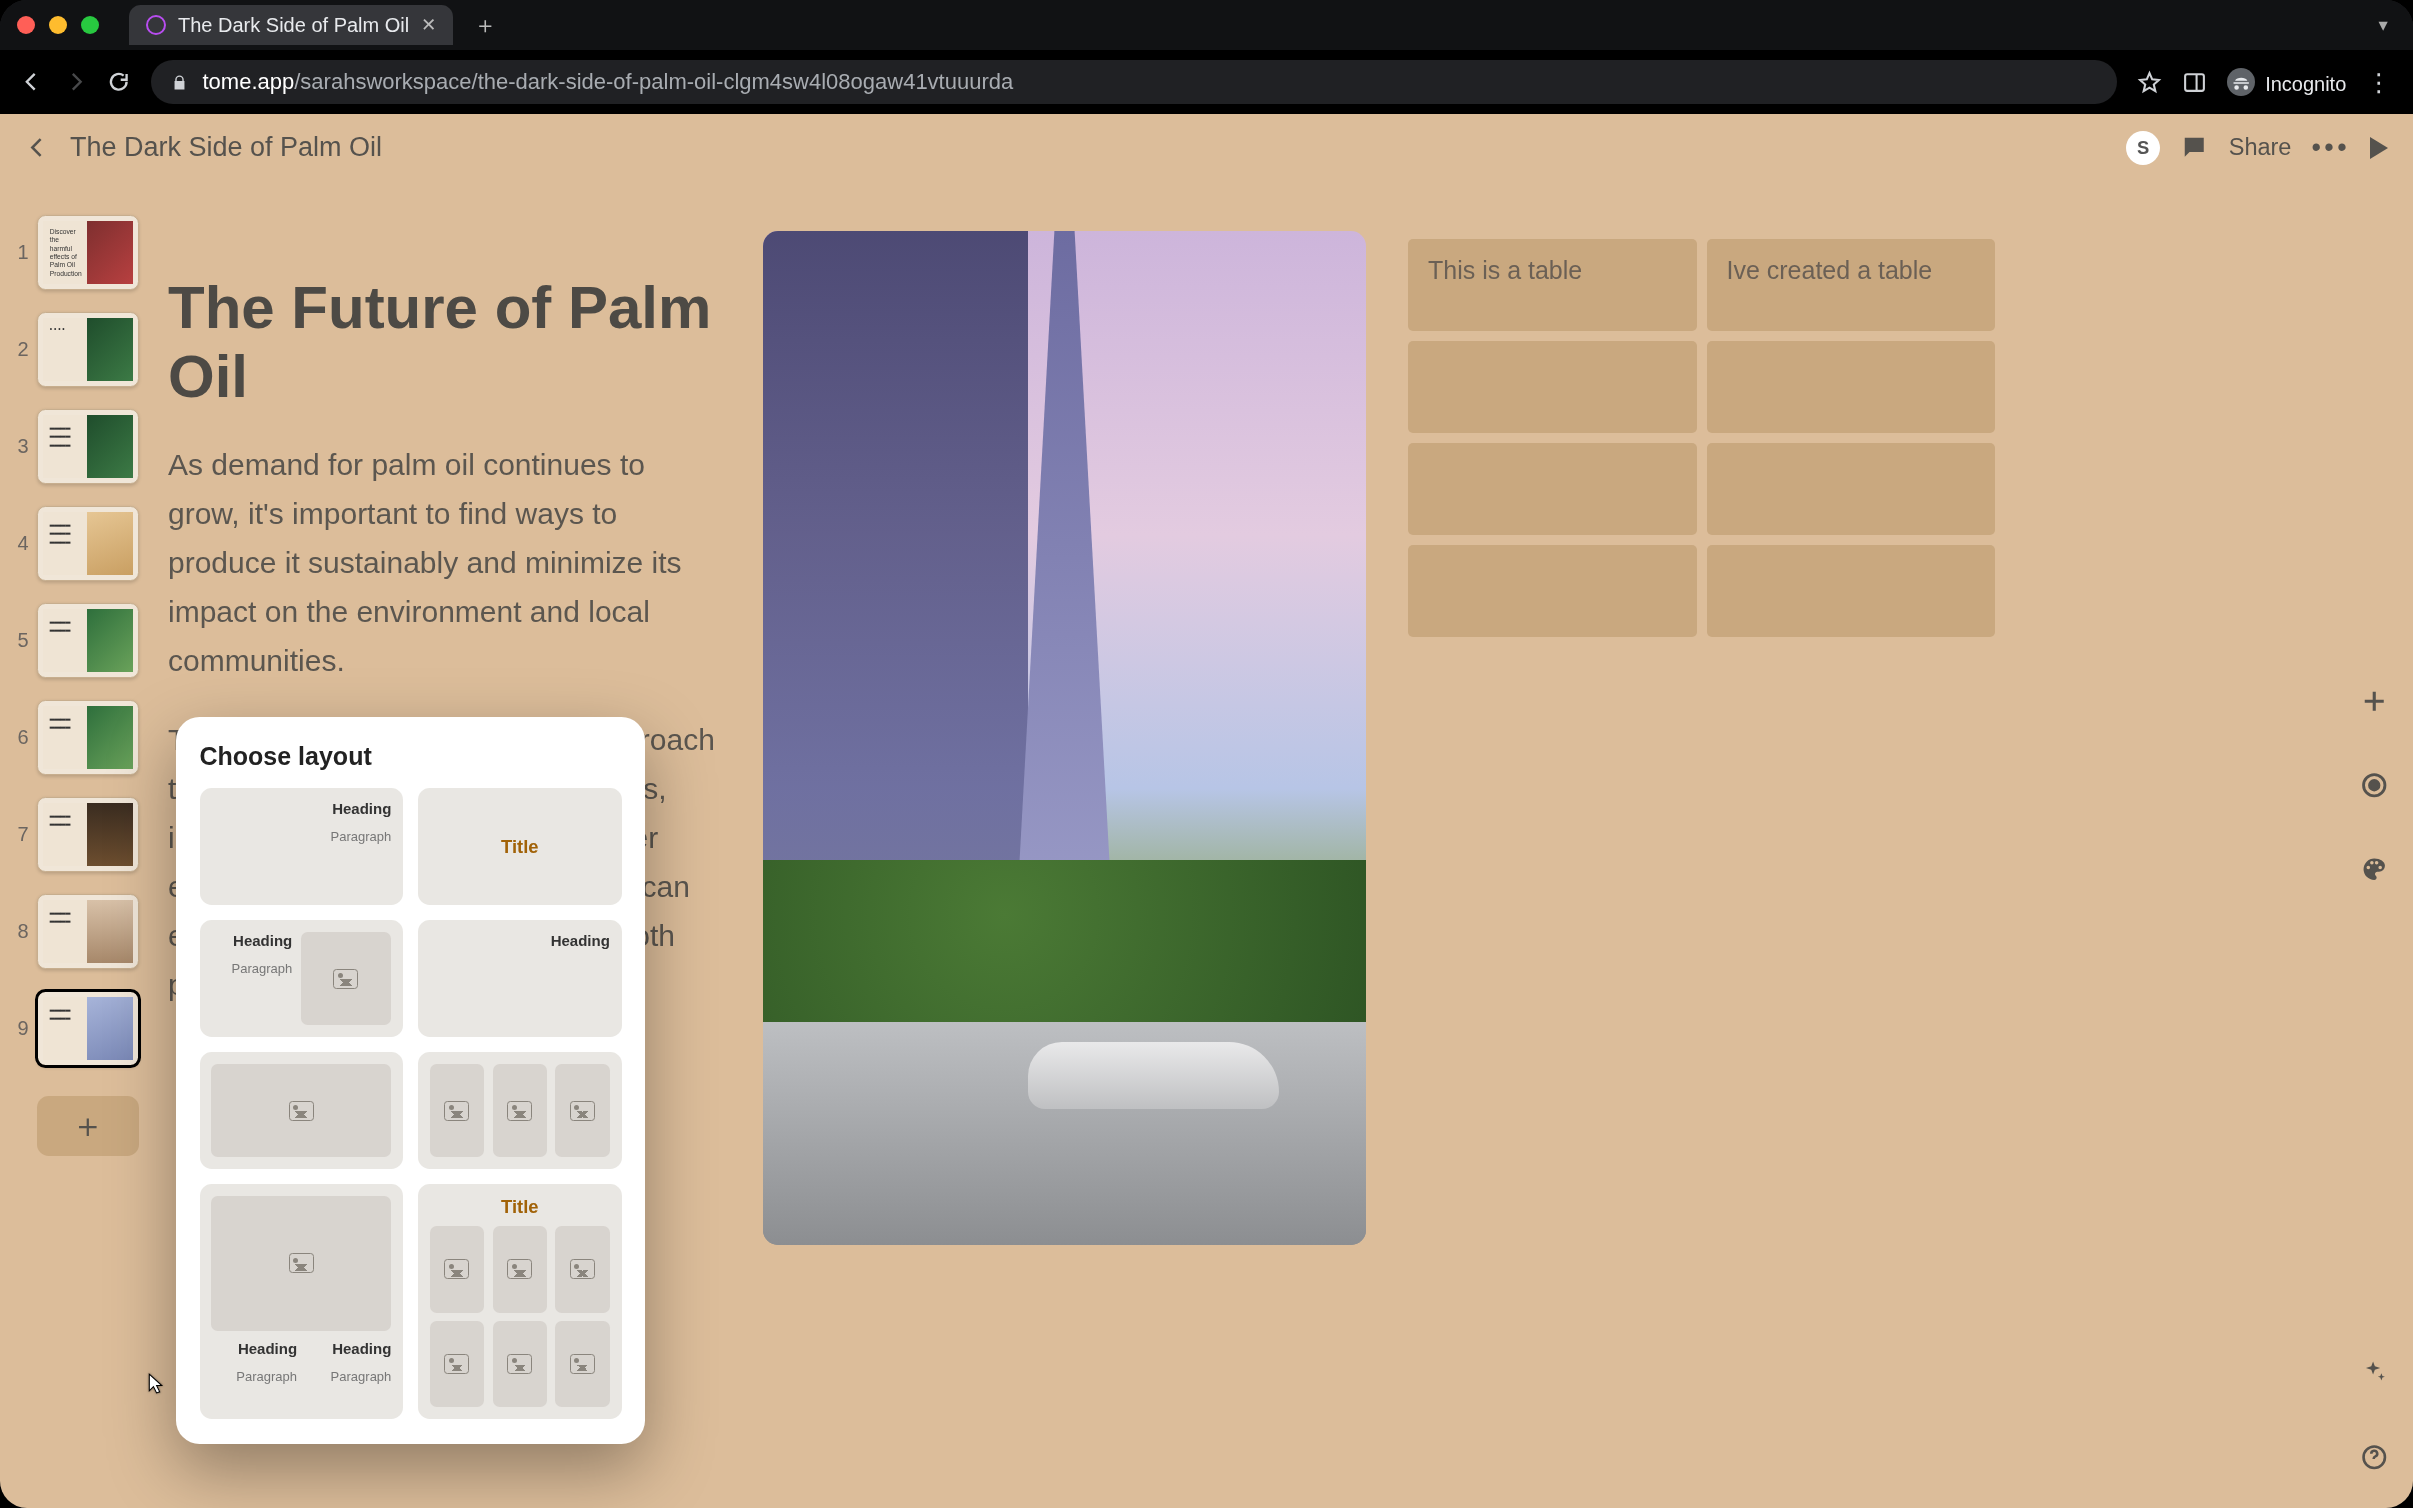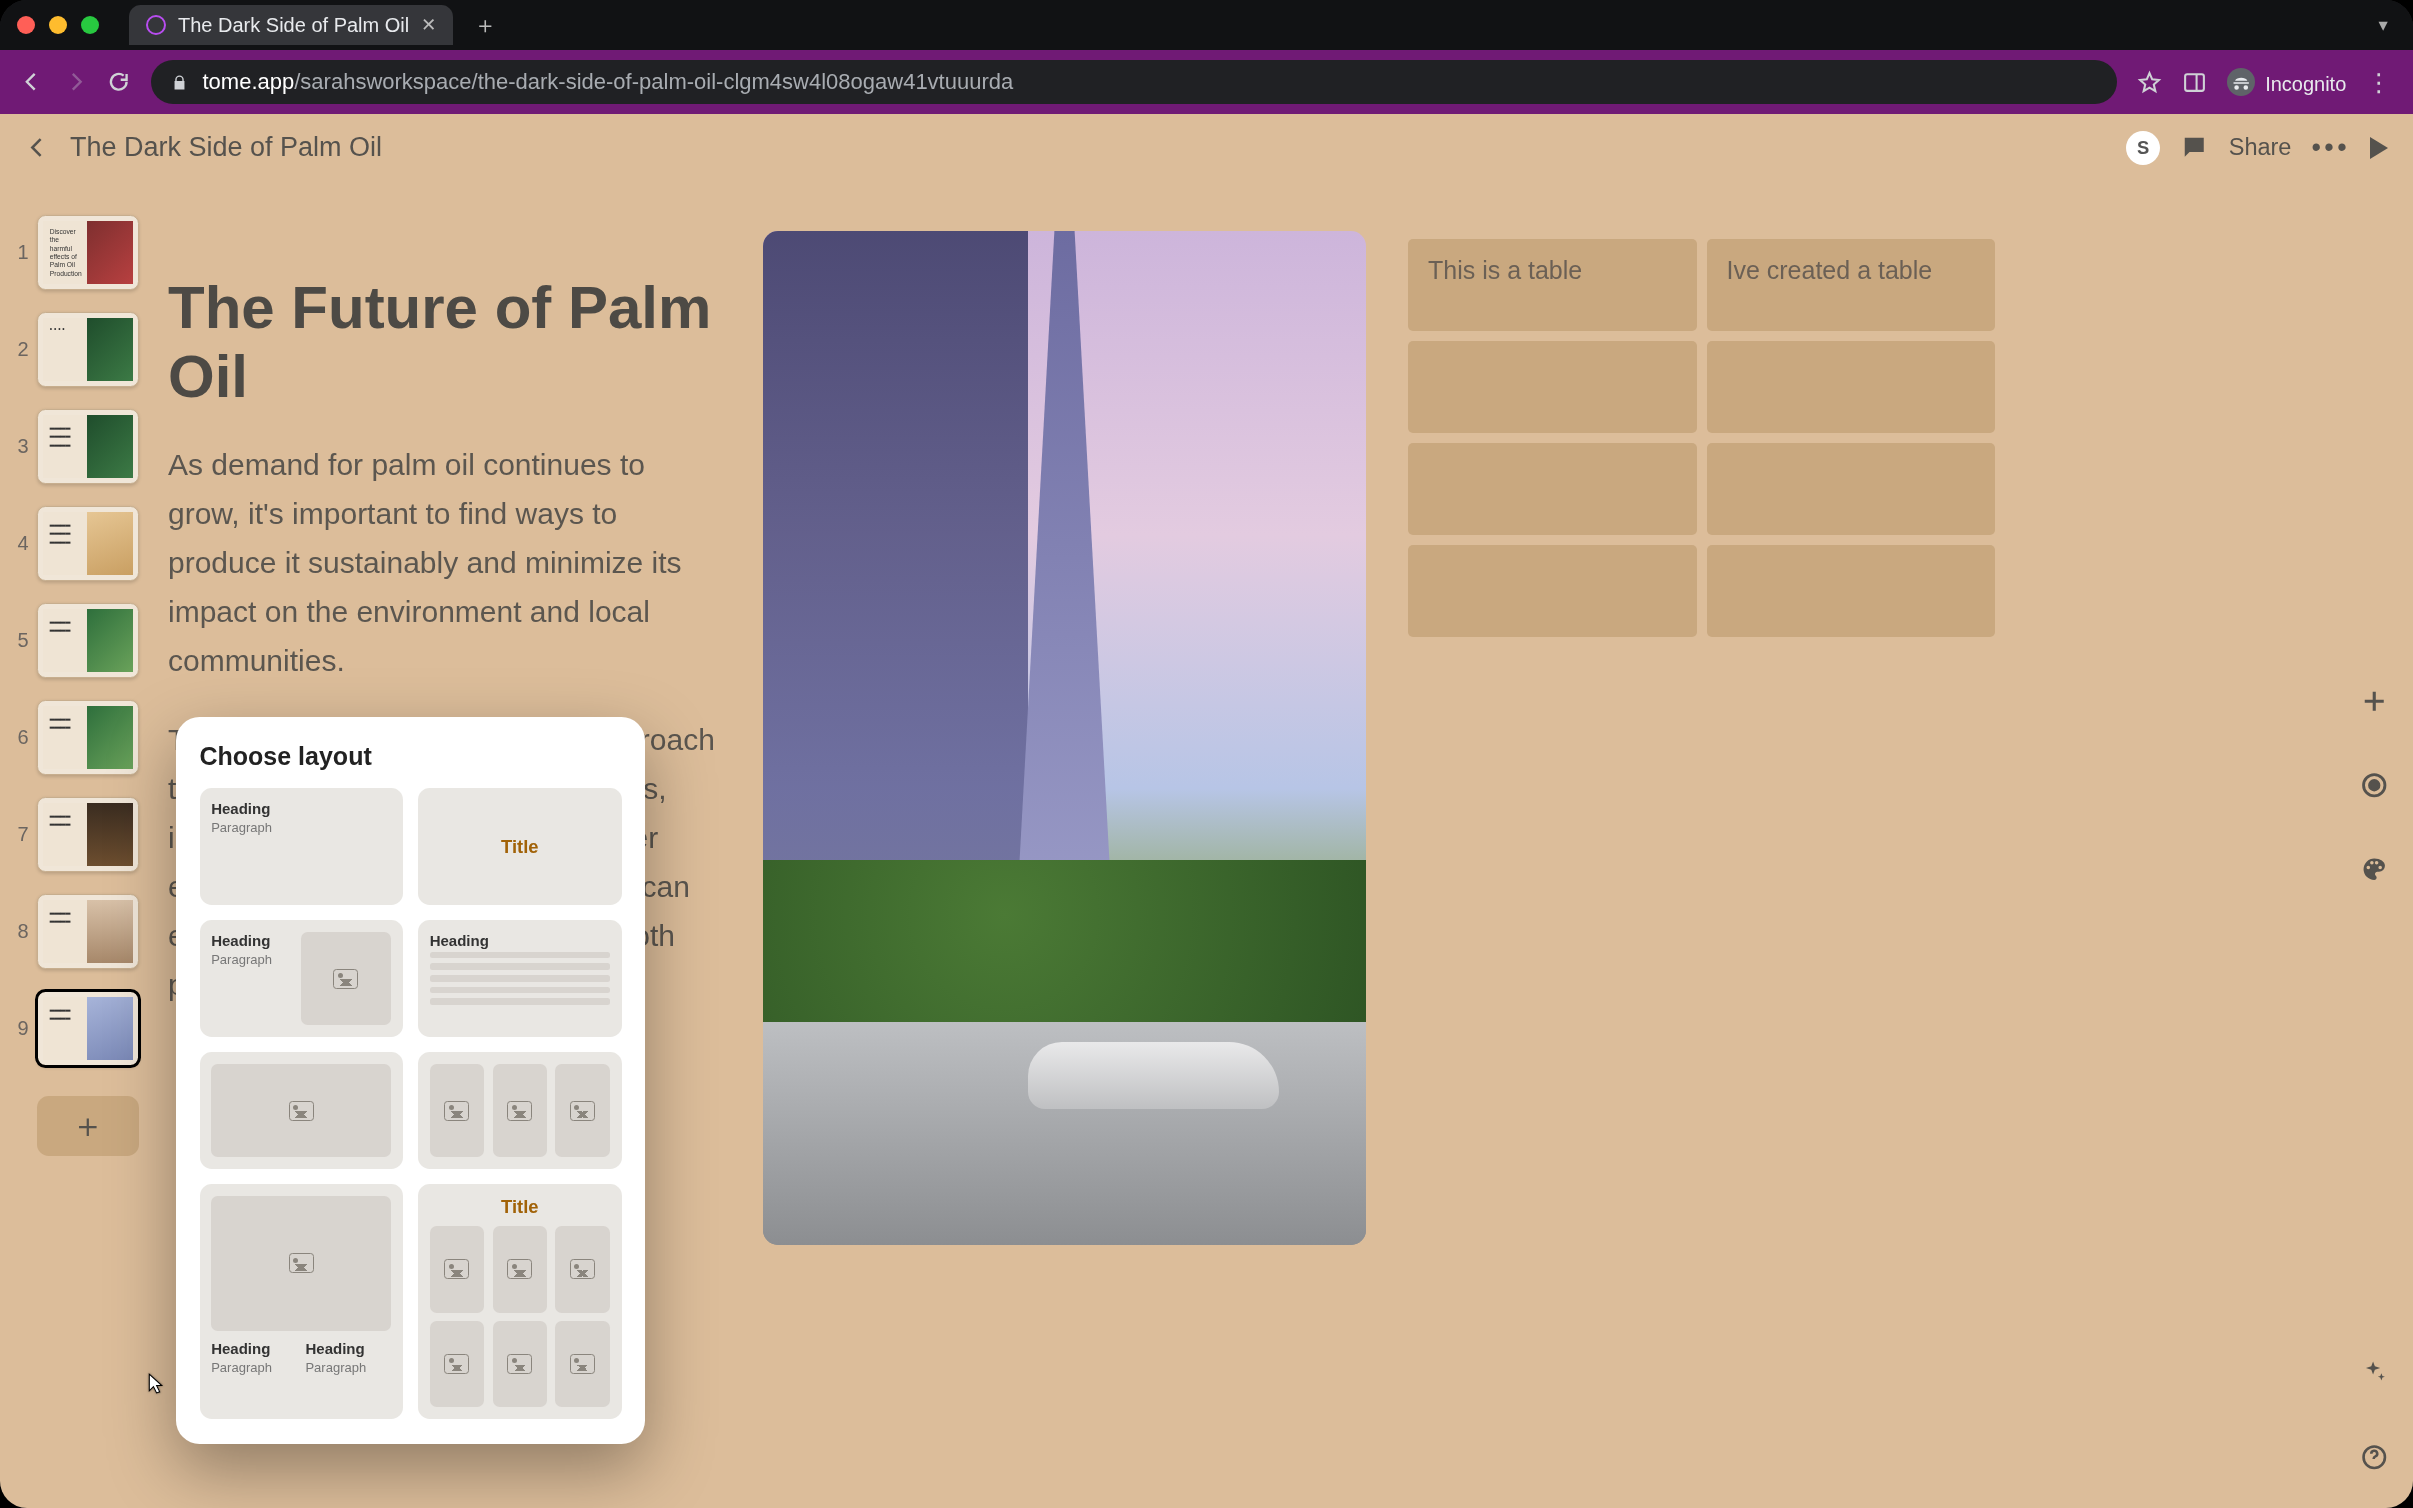--- a/index.html
+++ b/index.html
@@ -26,21 +26,21 @@
   .traffic{display:flex;gap:13.4px;margin-right:17px;}
   .dot{width:18.4px;height:18.4px;border-radius:50%;}
   .dot.r{background:#ff5f57;}.dot.y{background:#febc2e;}.dot.g{background:#28c840;}
   .tab{display:flex;align-items:center;gap:11.7px;background:#35363a;border-radius:11.7px 11.7px 0 0;padding:8.4px 17px;color:var(--toolbar-txt);font-size:20px;max-width:352px;}
   .favi{width:20px;height:20px;border-radius:50%;border:2.5px solid #b84df0;}
   .tabx{color:#bbb;font-size:18.4px;}
   .newtab{color:#bbb;font-size:23.5px;margin-left:6.7px;}
   .tabstrip .spacer{flex:1;}
   .chev{color:#aaa;font-size:18.4px;margin-right:8.4px;}
 
-  .addrbar{height:64px;background:#701a75;display:flex;align-items:center;padding:0 20px;gap:20px;color:var(--toolbar-txt);}
+  .addrbar{height:64px;background:#000000;display:flex;align-items:center;padding:0 20px;gap:20px;color:var(--toolbar-txt);}
   .nav-ico{width:23.5px;height:23.5px;display:flex;align-items:center;justify-content:center;color:#cfd2d6;}
   .nav-ico svg{width:23.5px;height:23.5px;}
   .nav-ico.dim{opacity:.35}
   .urlfield{flex:1;background:#202124;border-radius:34px;height:44px;display:flex;align-items:center;padding:0 20px;gap:15px;color:#e8eaed;font-size:22px;}
   .lock{color:#cfd2d6}
   .urltxt .host{color:#fff}.urltxt .path{color:#a8acb1}
   .rico{width:25px;height:25px;display:flex;align-items:center;justify-content:center;color:#cfd2d6}
   .incog{display:flex;align-items:flex-end;gap:10px;color:#e8eaed;font-size:20px;}
   .incog .badge{width:28.5px;height:28.5px;border-radius:50%;background:#5f6368;display:flex;align-items:center;justify-content:center;}
   .kebab{font-size:25px;color:#cfd2d6;letter-spacing:1.7px;}
@@ -107,21 +107,21 @@
   .lay{background:var(--layout);border-radius:11.7px;height:117px;padding:11.7px;display:flex;gap:8.4px;position:relative;}
   .lay .lh{font-size:15px;font-weight:700;color:#333;}
   .lay .lp{font-size:13px;color:#777;}
   .lay.center{align-items:center;justify-content:center;}
   .lay .title{font-size:18.4px;font-weight:700;color:#a16207;}
   .lay .imgslot{flex:1;background:var(--layout-inner);border-radius:6.7px;display:flex;align-items:center;justify-content:center;}
   .lay .tableslot{flex:1;display:flex;flex-direction:column;gap:5px;}
   .lay .row{height:6.7px;background:var(--layout-inner);border-radius:2.5px;}
   .lay .trio{flex:1;display:flex;gap:8.4px;}
   .lay .sq{flex:1;background:var(--layout-inner);border-radius:6.7px;display:flex;align-items:center;justify-content:center;}
-  .lay .col{display:flex;flex-direction:column;gap:3px;flex:1;}
+  .lay .col{display:flex;flex-direction:column;gap:12px;flex:1;align-items:flex-end;}
   .imgico{width:25px;height:20px;border:1.7px solid #8a857d;border-radius:3.4px;position:relative;}
   .imgico::before{content:"";position:absolute;left:3.4px;top:3.4px;width:5px;height:5px;border-radius:50%;background:#8a857d;}
   .imgico::after{content:"";position:absolute;left:1.7px;right:1.7px;bottom:1.7px;height:6.7px;background:linear-gradient(135deg,transparent 40%,#8a857d 40% 60%,transparent 60%),linear-gradient(45deg,transparent 40%,#8a857d 40% 60%,transparent 60%);}
   .lay.tall{height:235px;flex-direction:column;}
   .lay .gridimgs{flex:1;display:grid;grid-template-columns:repeat(3,1fr);grid-auto-rows:1fr;gap:8.4px;}
 
   .cursor{position:absolute;left:142px;top:1257px;width:25px;height:25px;pointer-events:none;}
   .cursor svg{width:25px;height:25px;filter:drop-shadow(0 0.8px 0.8px rgba(0,0,0,.5));}
 
   svg{display:block}

